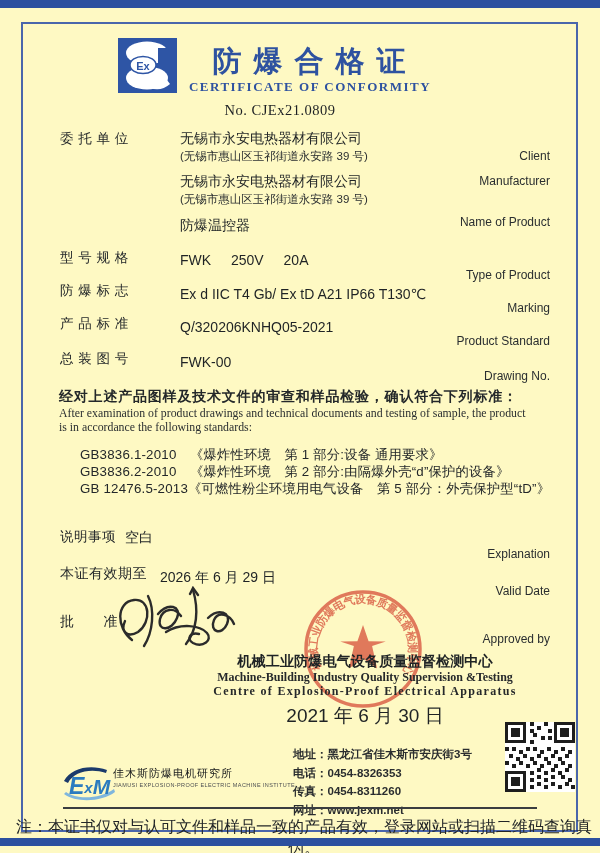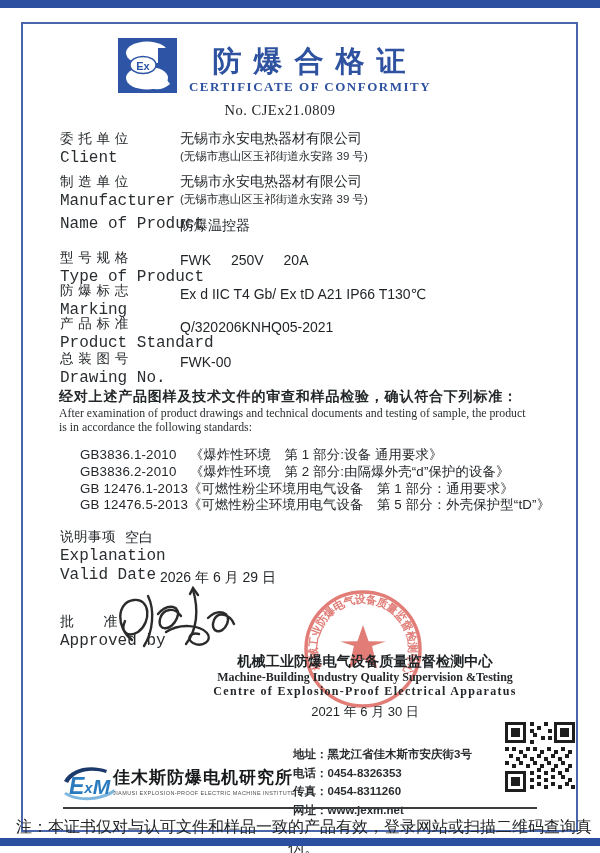--- a/index.html
+++ b/index.html
@@ -1,63 +1,63 @@
 <!DOCTYPE html>
 <html><head>
 <meta charset="utf-8">
 <style>
   html,body { margin:0; padding:0; background:#e8e8e8; }
   .page {
     position:relative; width:600px; height:853px; margin:0 auto;
-    background:#ffffff; overflow:hidden;
+    background:#fef9c3; overflow:hidden;
     font-family:"Liberation Sans","DejaVu Sans",sans-serif;
     color:#26292b;
   }
   .band { position:absolute; left:0; width:600px; height:8px; background:#2c509f; }
   .band.top { top:0; }
   .band.bottom { top:838px; }
   .inner-border { position:absolute; left:21px; top:22px; width:553px; height:806px; border:2px solid #4a66ab; }
 
   .logo-ex { position:absolute; left:118px; top:38px; }
   .title { position:absolute; left:0; top:42px; width:620px; text-align:center; font-size:29px; font-weight:700; color:#2e52a0; letter-spacing:2px; }
   .subtitle { position:absolute; left:10px; top:79px; width:600px; text-align:center; font-family:"Liberation Serif","DejaVu Serif",serif; font-size:13px; font-weight:700; color:#2e52a0; letter-spacing:1.5px; }
   .certno { position:absolute; left:-30px; top:102px; width:620px; text-align:center; font-family:"Liberation Serif","DejaVu Serif",serif; font-size:14.5px; color:#1e2124; letter-spacing:0.5px; }
 
   .frow { position:absolute; left:60px; width:490px; }
   .frow .lcn { font-size:13.5px; font-weight:400; color:#24282a; letter-spacing:0.5px; white-space:pre; }
-  .frow .len { font-family:Liberation Mono, monospace; font-size:16px; color:#2a2e30; margin-top:1px; }
+  .frow .len { font-family:Liberation Sans, sans-serif; font-size:12px; color:#2a2e30; margin-top:1px;text-align:right; }
   .frow .val { position:absolute; left:120px; top:0; font-size:14px; color:#1f2325; white-space:pre; }
   .frow .sub { position:absolute; left:120px; top:19px; font-size:11.5px; color:#2a2e30; }
   .val.spread { word-spacing:16px; }
   .val.near { left:65px; }
   .val.mid  { left:100px; }
 
   .statement { position:absolute; left:59px; top:388px; width:492px; }
   .statement .cn { font-size:14px; font-weight:700; letter-spacing:0.8px; color:#24282a; }
   .statement .en { font-family:"Liberation Serif","DejaVu Serif",serif; font-size:11.8px; line-height:11.8px; margin-top:2px; color:#2a2e30; }
 
   .standards { position:absolute; left:80px; top:447px; font-size:13.3px; line-height:16.8px; color:#23272a; letter-spacing:0.2px; }
   .standards div { white-space:pre; }
 
   .sig { position:absolute; left:112px; top:586px; }
   .stamp { position:absolute; left:302px; top:586px; mix-blend-mode:multiply; opacity:0.88; }
 
   .issuer { position:absolute; left:210px; top:652px; width:310px; text-align:center; }
   .issuer .cn { font-size:14.2px; font-weight:700; color:#1f2325; }
   .issuer .en { font-family:"Liberation Serif","DejaVu Serif",serif; font-size:12px; font-weight:700; line-height:13.5px; color:#26292b; }
   .issuer .en2 { letter-spacing:1.3px; }
-  .issuer .date { font-size:13px; margin-top:5px; color:#1f2325; }
+  .issuer .date { font-size:19px; margin-top:5px; color:#1f2325; }
 
   .qr { position:absolute; left:505px; top:722px; }
 
   .contact { position:absolute; left:293px; top:745px; font-size:11.5px; font-weight:700; line-height:18.5px; color:#2a2d2f; }
 
   .inst-logo { position:absolute; left:62px; top:764px; }
   .inst-text { position:absolute; left:113px; top:766px; }
-  .inst-text .cn { font-size:17px; font-weight:700; letter-spacing:1px; color:#17191b; }
+  .inst-text .cn { font-size:11px; font-weight:400; letter-spacing:1px; color:#17191b; }
   .inst-text .en { font-size:5.5px; letter-spacing:0.4px; color:#4a4d50; margin-top:1px; }
 
   .divider { position:absolute; left:63px; top:807px; width:474px; height:2px; background:#3a3d40; }
   .note { position:absolute; left:4px; top:817px; width:600px; text-align:center; font-size:16px; font-weight:400; color:#232628; }
 </style>
 </head>
 <body>
 
 <div class="page">
   <div class="band top"></div>
@@ -79,21 +79,20 @@
   <div class="subtitle">CERTIFICATE  OF  CONFORMITY</div>
   <div class="certno">No.  CJEx21.0809</div>
 
   <div class="frow" style="top:130px">
     <div class="lcn">委 托 单 位</div>
     <div class="len">Client</div>
     <div class="val">无锡市永安电热器材有限公司</div>
     <div class="sub">(无锡市惠山区玉祁街道永安路 39 号)</div>
   </div>
   <div class="frow" style="top:173px">
-    <div class="lcn">制 造 单 位</div>
     <div class="len">Manufacturer</div>
     <div class="val">无锡市永安电热器材有限公司</div>
     <div class="sub">(无锡市惠山区玉祁街道永安路 39 号)</div>
   </div>
   <div class="frow" style="top:214px">
     <div class="len">Name of Product</div>
     <div class="val" style="top:3px">防爆温控器</div>
   </div>
   <div class="frow" style="top:249px">
     <div class="lcn">型 号 规 格</div>
@@ -118,30 +117,30 @@
 
   <div class="statement">
     <div class="cn">经对上述产品图样及技术文件的审查和样品检验，确认符合下列标准：</div>
     <div class="en">After examination of product drawings and technical documents and testing of sample, the product</div>
     <div class="en">is in accordance the following standards:</div>
   </div>
 
   <div class="standards">
     <div>GB3836.1-2010　《爆炸性环境　第 1 部分:设备 通用要求》</div>
     <div>GB3836.2-2010　《爆炸性环境　第 2 部分:由隔爆外壳“d”保护的设备》</div>
-    <div>GB 12476.1-2013《可燃性粉尘环境用电气设备　第 1 部分：通用要求》</div>
     <div>GB 12476.5-2013《可燃性粉尘环境用电气设备　第 5 部分：外壳保护型“tD”》</div>
   </div>
 
   <div class="frow" style="top:528px">
     <div class="lcn">说明事项</div>
     <div class="len">Explanation</div>
     <div class="val near" style="top:1px">空白</div>
   </div>
   <div class="frow" style="top:565px">
+    <div class="lcn" style="font-size:14px">本证有效期至</div>
     <div class="len">Valid Date</div>
     <div class="val mid" style="top:4px">2026 年 6 月 29 日</div>
   </div>
   <div class="frow" style="top:613px">
     <div class="lcn" style="font-size:14px">批　　准</div>
     <div class="len">Approved by</div>
   </div>
 
   <div class="sig">
     <svg width="140" height="72" viewBox="0 0 140 72">

